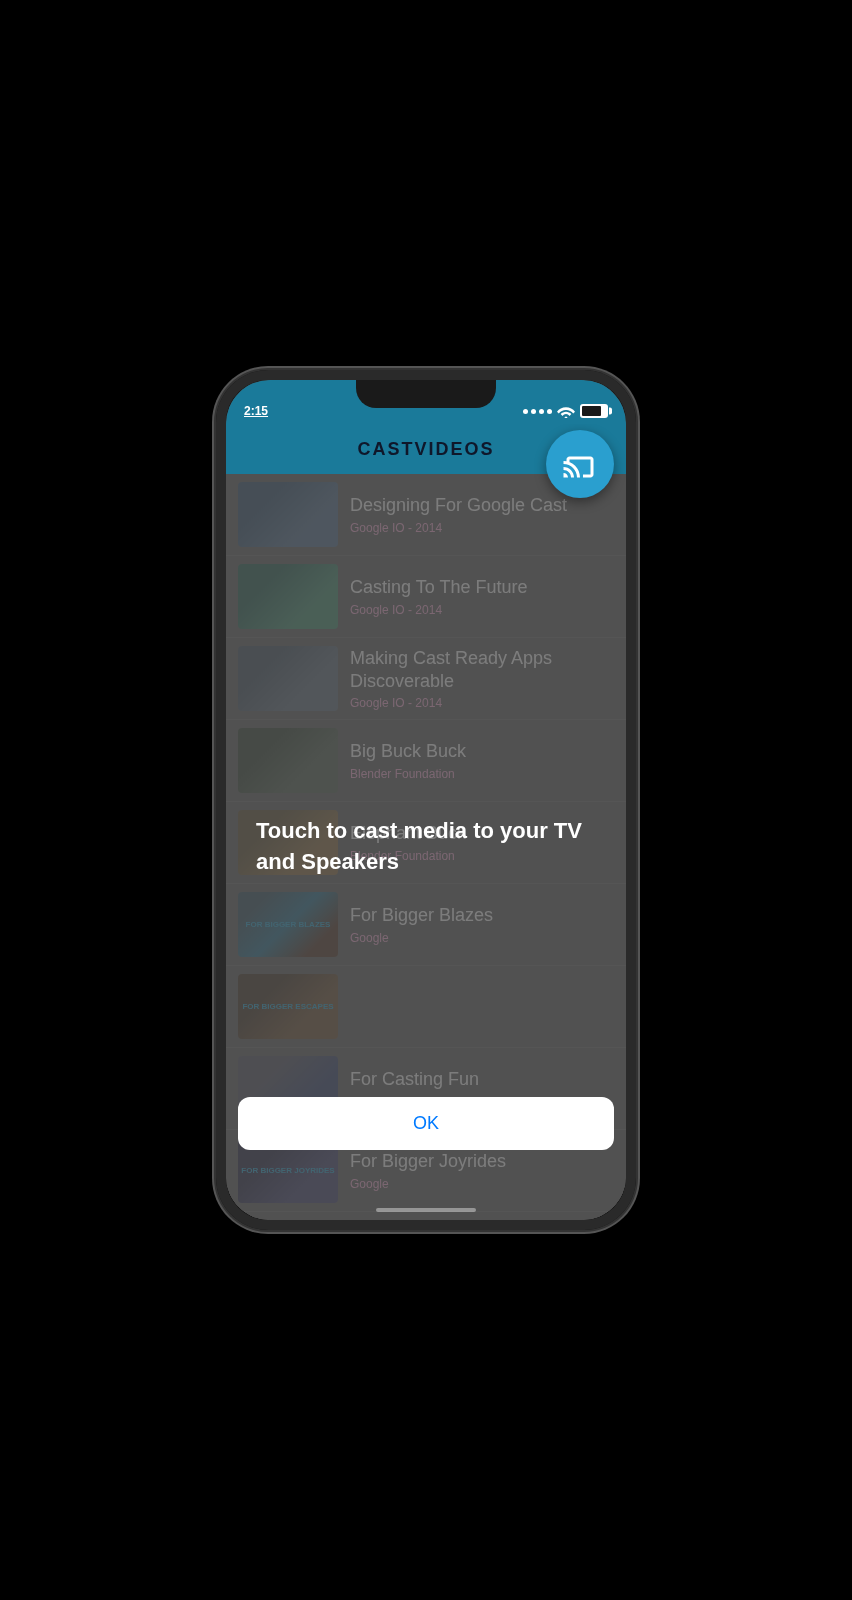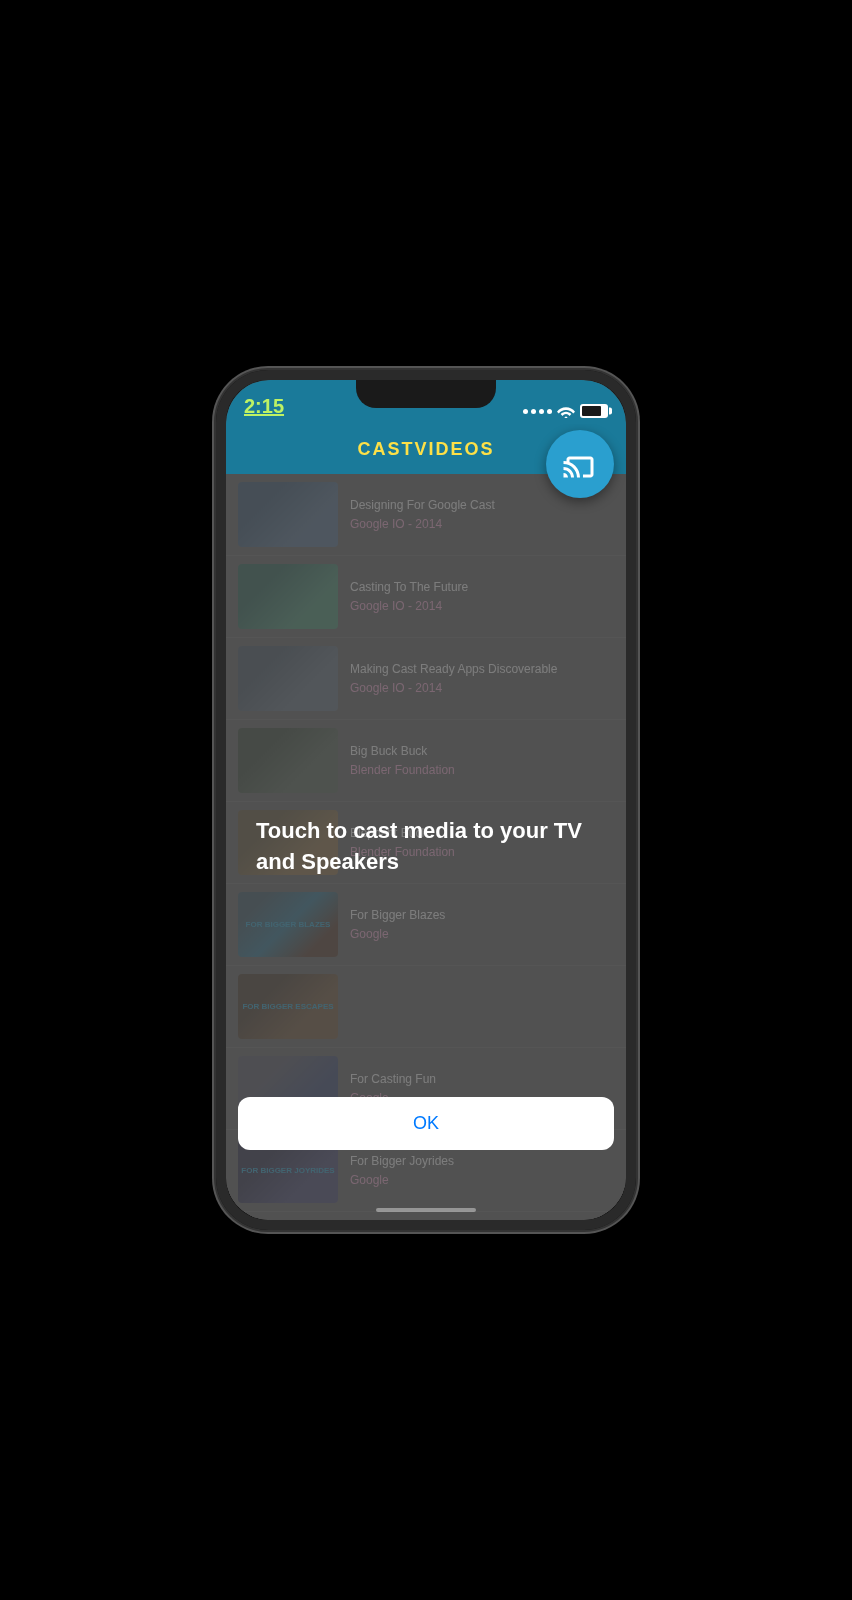--- a/index.html
+++ b/index.html
@@ -66,23 +66,23 @@
       height: 44px;
       background: #1a7a9a;
       display: flex;
       align-items: flex-end;
       justify-content: space-between;
       padding: 0 18px 6px;
       z-index: 40;
     }
 
     .status-time {
-      color: #bef264;
+      color: #ffffff;
       font-weight: 700;
-      font-size: 20px;
+      font-size: 12px;
       text-decoration: underline;
     }
 
     .status-icons {
       display: flex;
       align-items: center;
       gap: 5px;
     }
 
     .signal-dots {
@@ -144,21 +144,21 @@
       z-index: 30;
     }
 
     .app-title {
       color: #b0d8e8;
       font-size: 18px;
       letter-spacing: 2px;
       text-transform: uppercase;
     }
     .app-title span {
-      color: #fde047;
+      color: #0f172a;
       font-weight: 700;
       text-align: center;
     }
 
     
     .cast-fab {
       position: absolute;
       top: 50px;
       right: 12px;
       width: 68px;
@@ -230,21 +230,21 @@
       padding: 2px;
     }
 
     .video-info {
       margin-left: 12px;
       flex: 1;
     }
 
     .video-title {
       color: white;
-      font-size: 12px;
+      font-size: 18px;
       font-weight: 500;
       line-height: 1.3;
       margin-bottom: 3px;
     }
 
     .video-subtitle {
       color: #f9a8d4;
       font-size: 12px;
     }
 

